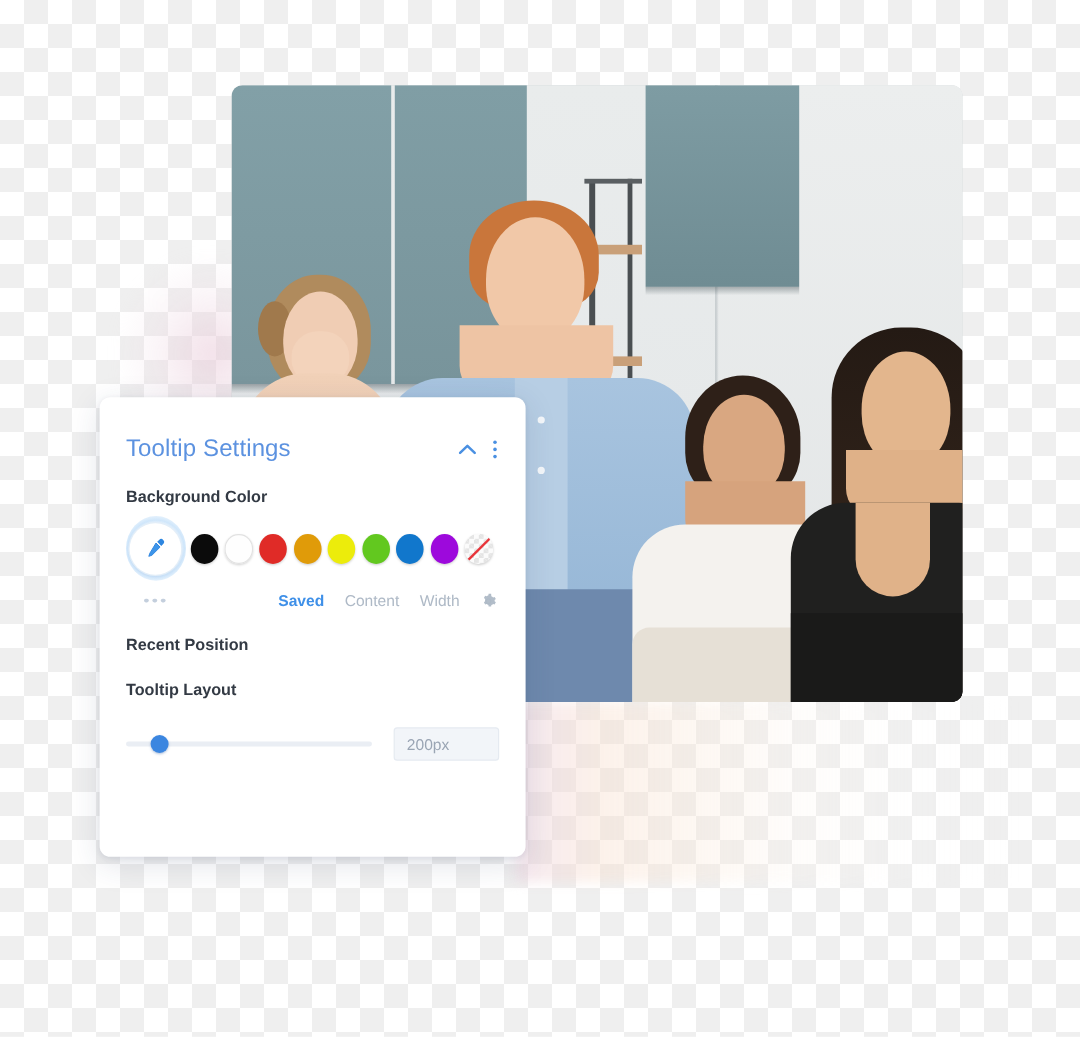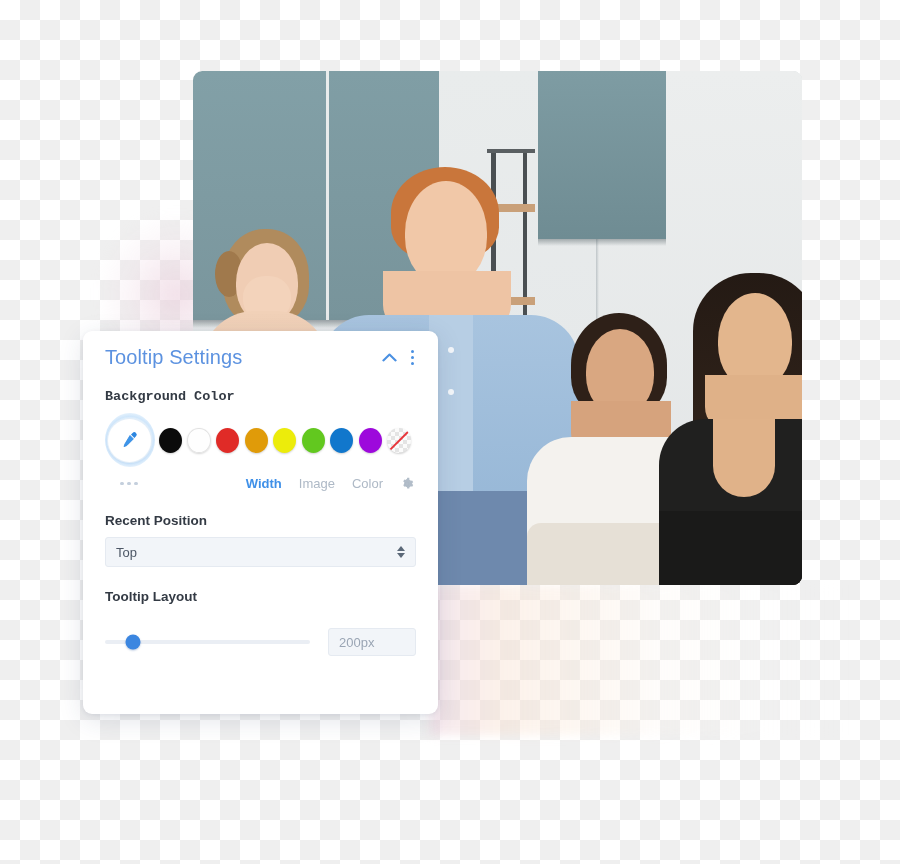--- a/index.html
+++ b/index.html
@@ -74,37 +74,37 @@
   .body{position:absolute;}
 
   
   .panel{
     position:absolute;left:83px;top:331px;width:355px;height:383px;
     background:#ffffff;border-radius:9px;
     box-shadow:0 6px 26px rgba(35,55,90,.13), 0 1px 4px rgba(35,55,90,.08);
   }
   .panel-head{
     display:flex;
-    padding:15px 22px 0 22px;
+    padding:32px 22px 0 22px;
   }
   .panel-title{
     font-size:20px;color:#5c92e0;font-weight:400;letter-spacing:.1px;
     flex:1;
   }
   .head-icons{display:flex;align-items:center;gap:14px;padding-right:2px;}
   .ico-btn{cursor:pointer;display:flex;align-items:center;justify-content:center;}
   .chev{width:15px;height:9px;}
   .kebab{display:flex;flex-direction:column;gap:3px;align-items:center;}
   .kebab i{display:block;width:3px;height:3px;border-radius:50%;background:#4a90e2;}
 
   .section{padding:0 22px;}
   .field-label{
     font-size:13.5px;color:#333a44;font-weight:bold;margin-top:22px;margin-bottom:9px;
   }
-  .field-label.bg{margin-top:20px;font-family:Liberation Mono, monospace;}
+  .field-label.bg{margin-top:20px;}
 
   
   .swatch-row{display:flex;align-items:center;gap:0;margin-top:4px;}
   .picker-wrap{position:relative;width:54px;height:54px;margin-right:4px;
       display:flex;align-items:center;justify-content:center;}
   .picker-glow{position:absolute;inset:0;border-radius:50%;
       background:radial-gradient(circle,rgba(160,205,245,.0) 52%,rgba(150,200,245,.45) 64%,rgba(180,218,248,.12) 82%,rgba(255,255,255,0) 100%);}
   .picker{
     position:relative;width:43px;height:43px;border-radius:50%;background:#fff;
     box-shadow:0 0 0 1px #e3eef8, 0 1px 3px rgba(70,120,190,.18);
@@ -270,40 +270,33 @@
       <span class="swatch transparent"></span>
     </div>
 
     <div class="tabs-row">
       <span class="dots3">
           <i></i>
           <i></i>
           <i></i>
         </span>
       <span class="tabs-right">
-        <span class="tab active">Width</span>
-        <span class="tab">Image</span>
-        <span class="tab">Color</span>
+        <span class="tab active">Saved</span>
+        <span class="tab">Content</span>
+        <span class="tab">Width</span>
         <span style="display:flex;align-items:center;">
           <svg class="gear" viewBox="0 0 16 16" aria-hidden="true">
             <path fill="#aeb9c6" d="M8 5.1A2.9 2.9 0 1 0 8 10.9 2.9 2.9 0 0 0 8 5.1zm0 4.5A1.6 1.6 0 1 1 8 6.4a1.6 1.6 0 0 1 0 3.2z"></path>
             <path fill="#aeb9c6" d="M14 8c0-.4 0-.7-.1-1.1l1.2-.9-1.2-2.1-1.4.5c-.5-.4-1.1-.8-1.7-1L10.6.9H8.2l-.2 1.5c-.6.2-1.2.5-1.7 1l-1.4-.5L3.7 5l1.2.9c0 .4-.1.7-.1 1.1s0 .7.1 1.1l-1.2.9 1.2 2.1 1.4-.5c.5.4 1.1.8 1.7 1l.2 1.5h2.4l.2-1.5c.6-.2 1.2-.5 1.7-1l1.4.5 1.2-2.1-1.2-.9c.1-.4.1-.7.1-1.1z" opacity=".95"></path>
           </svg>
         </span>
       </span>
     </div>
 
     <div class="field-label">Recent Position</div>
-    <div class="select">
-      <span>Top</span>
-      <span class="stepper">
-        <span class="tri-u"></span>
-          <span class="tri-d"></span>
-      </span>
-    </div>
 
     <div class="field-label">Tooltip Layout</div>
 
     <div class="slider-row">
       <span class="track-wrap">
         <span class="track"></span>
         <span class="thumb" style="left: 13.5%;"></span>
       </span>
       <span class="num-box">200px</span>
     </div>

